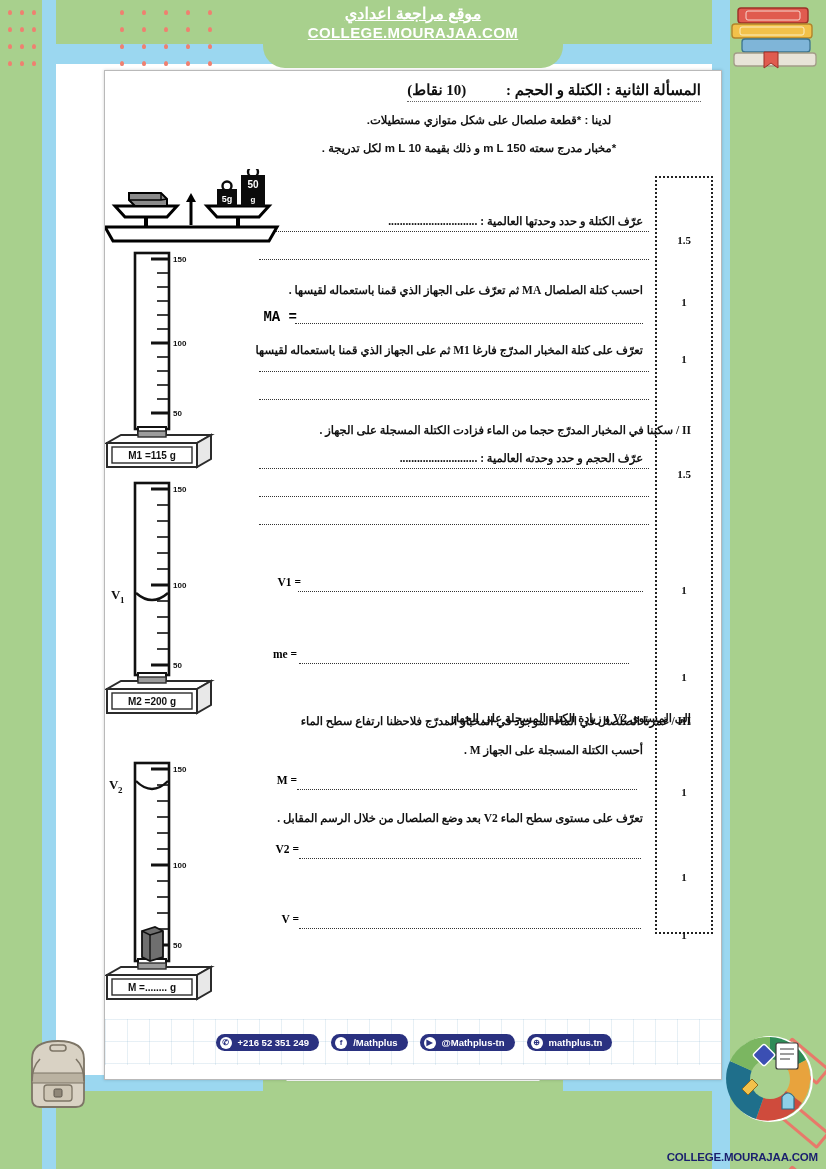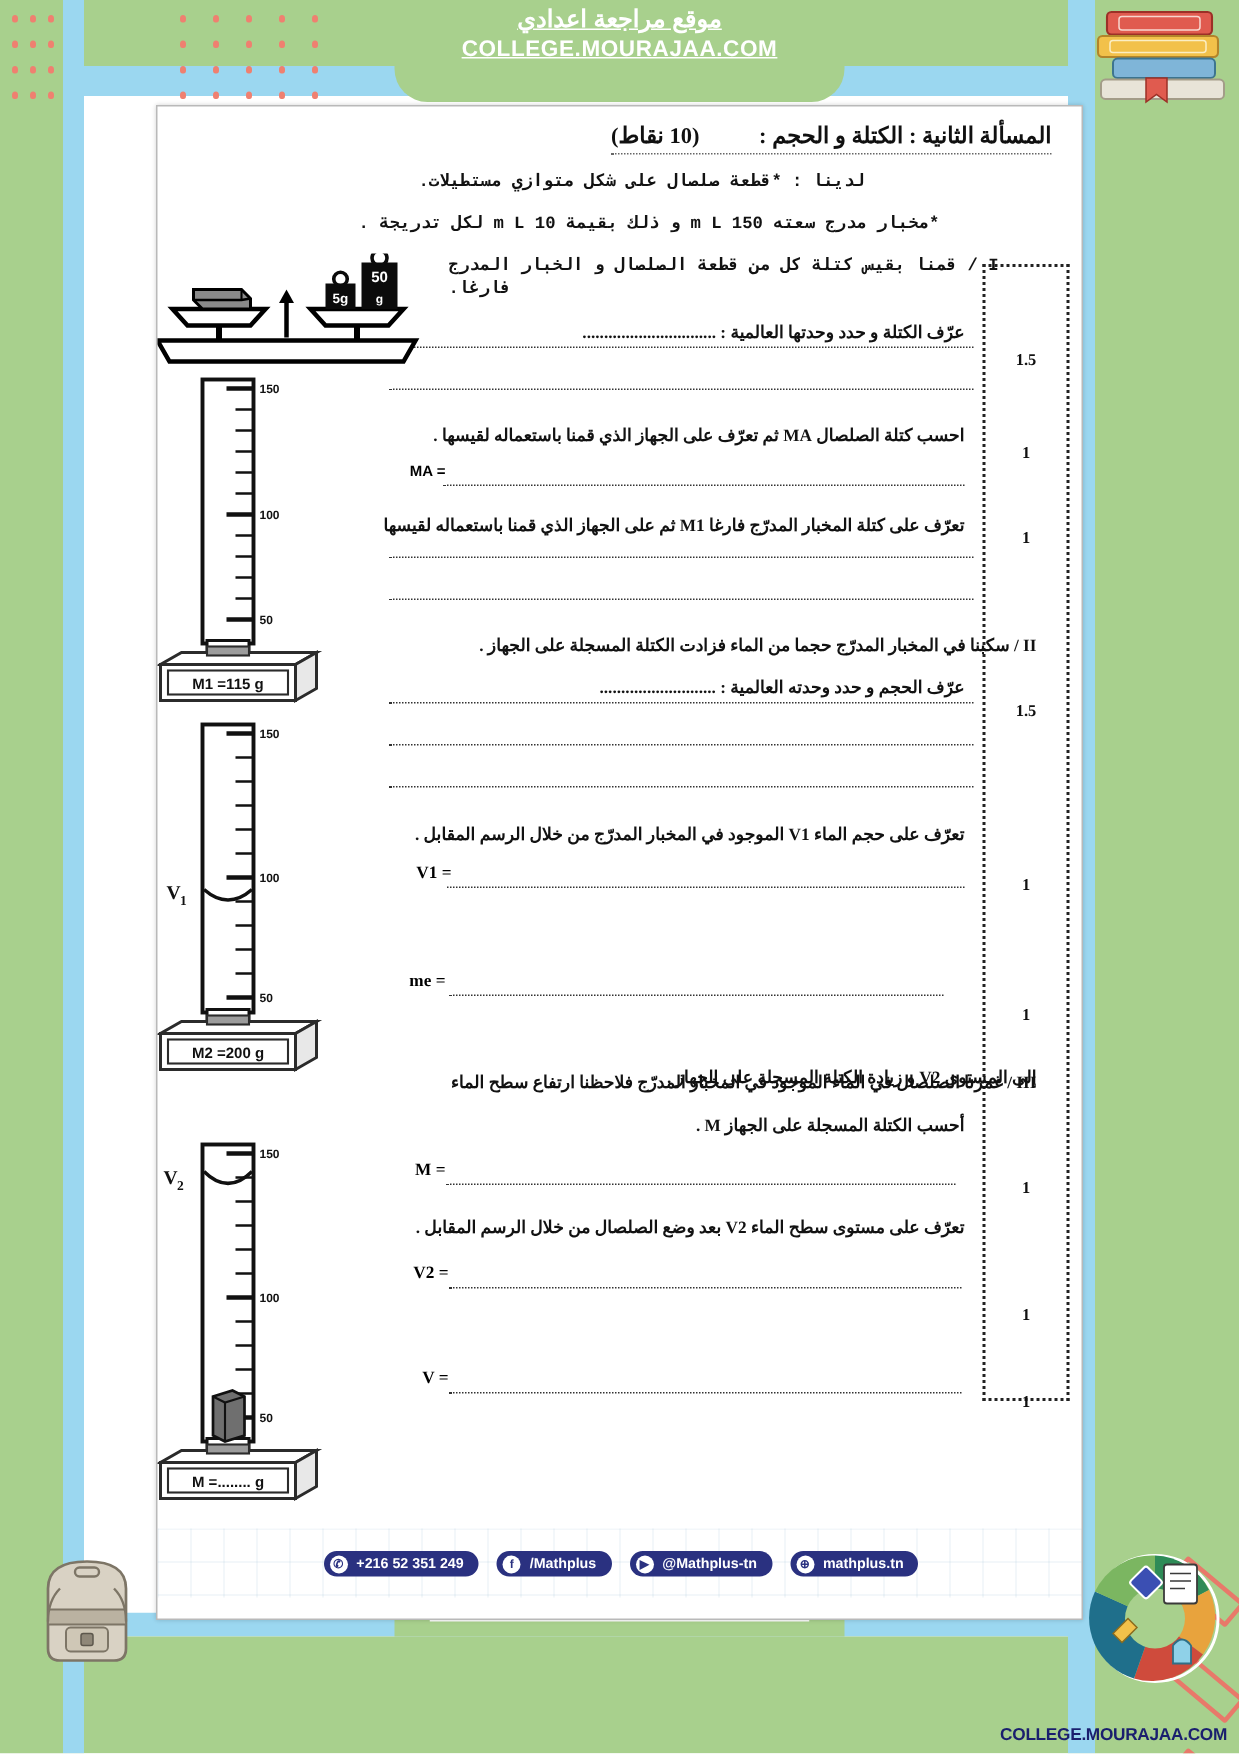--- a/index.html
+++ b/index.html
@@ -144,22 +144,22 @@
     position: absolute; right: 20px; top: 10px;
     direction: rtl; text-align: right;
     font-family: "Liberation Serif", serif;
     font-size: 15px; font-weight: bold; color: #101010;
     border-bottom: 1px dotted #666; padding-bottom: 2px;
     letter-spacing: .2px;
   }
   .doc-title .pts { margin-right: 36px; }
 
   .body-line {
-    position: absolute; direction: rtl; text-align: left;
-    font-family: Liberation Mono, monospace;
+    position: absolute; direction: rtl; text-align: center;
+    font-family: Liberation Sans, sans-serif;
     color: #121212; font-weight: bold;
   }
 
   .intro1 { right: 22px; top: 42px; width: 420px; font-size: 11.5px; }
   .intro2 { right: 22px; top: 70px; width: 460px; font-size: 11.5px; }
   .intro3 { right: 22px; top: 98px; width: 400px; font-size: 11.5px; }
 
   .qline {
     position: absolute; direction: rtl; text-align: right;
     font-family: "Liberation Serif", serif;
@@ -332,53 +332,51 @@
 
   <div class="paper">
 
     <div class="doc-title">
       <span>المسألة الثانية : الكتلة و الحجم :</span>
       <span class="pts">(10 نقاط)</span>
     </div>
 
     <div class="body-line intro1">لدينا :  *قطعة صلصال على شكل متوازي مستطيلات.</div>
     <div class="body-line intro2">*مخبار مدرج سعته 150 m L و ذلك بقيمة 10 m L لكل تدريجة .</div>
-    <div class="body-line intro3">I / قمنا بقيس كتلة  كل من قطعة الصلصال و الخبار المدرج فارغا.</div>
 
     <div class="marks-box"></div>
     <div class="mark" style="right:8px; top:163px;">1.5</div>
     <div class="mark" style="right:8px; top:225px;">1</div>
     <div class="mark" style="right:8px; top:282px;">1</div>
     <div class="mark" style="right:8px; top:397px;">1.5</div>
     <div class="mark" style="right:8px; top:513px;">1</div>
     <div class="mark" style="right:8px; top:600px;">1</div>
     <div class="mark" style="right:8px; top:715px;">1</div>
     <div class="mark" style="right:8px; top:800px;">1</div>
     <div class="mark" style="right:8px; top:858px;">1</div>
 
     <div class="qline" style="right:78px; top:143px; width:400px;">عرّف الكتلة و حدد وحدتها العالمية : ...............................</div>
     <div class="dotline" style="right:72px; top:160px; width:390px;"></div>
     <div class="dotline" style="right:72px; top:188px; width:390px;"></div>
 
     <div class="qline" style="right:78px; top:212px; width:405px;">احسب كتلة الصلصال MA ثم تعرّف على الجهاز الذي قمنا باستعماله لقيسها .</div>
     <div class="ansline" style="right:78px; top:240px; width:348px; text-align:right;"></div>
-    <div style="position:absolute; right:424px; top:238px; font-family:Liberation Sans, sans-serif; font-size:10px; font-weight:bold;margin-left:21px;">MA =</div>
+    <div style="position:absolute; right:424px; top:238px; font-family:Liberation Mono, monospace; font-size:14px; font-weight:bold;margin-left:21px;">MA =</div>
 
     <div class="qline" style="right:78px; top:272px; width:415px;">تعرّف على كتلة المخبار المدرّج فارغا M1 ثم على الجهاز الذي قمنا باستعماله لقيسها</div>
     <div class="dotline" style="right:72px; top:300px; width:390px;"></div>
     <div class="dotline" style="right:72px; top:328px; width:390px;"></div>
 
     <div class="qline" style="right:30px; top:352px; width:450px;">II / سكبنا في المخبار المدرّج حجما من الماء فزادت الكتلة المسجلة على الجهاز .</div>
 
     <div class="qline" style="right:78px; top:380px; width:400px;">عرّف الحجم و حدد وحدته العالمية : ...........................</div>
     <div class="dotline" style="right:72px; top:397px; width:390px;"></div>
     <div class="dotline" style="right:72px; top:425px; width:390px;"></div>
     <div class="dotline" style="right:72px; top:453px; width:390px;"></div>
 
-    <div class="qline" style="right:78px; top:478px; width:420px;">تعرّف على حجم الماء V1 الموجود في المخبار المدرّج  من خلال الرسم المقابل .</div>
     <div class="ansline" style="right:78px; top:508px; width:345px;"></div>
     <div style="position:absolute; right:420px; top:505px; font-family:'Liberation Serif',serif; font-size:11.5px; font-weight:bold;">V1 =</div>
 
     <div class="ansline" style="right:92px; top:580px; width:330px;"></div>
     <div style="position:absolute; right:424px; top:577px; font-family:'Liberation Serif',serif; font-size:11.5px; font-weight:bold;">me = </div>
 
     <div class="qline" style="right:30px; top:612px; width:455px;margin-top:31px;">III / غمرنا الصلصال في الماء الموجود في المخبار المدرّج فلاحظنا ارتفاع سطح الماء</div>
     <div class="qline" style="right:30px; top:640px; width:455px;">إلى المستوى V2 و زيادة الكتلة المسجلة على الجهاز .</div>
 
     <div class="qline" style="right:78px; top:672px; width:400px;">أحسب الكتلة المسجلة على الجهاز M .</div>

